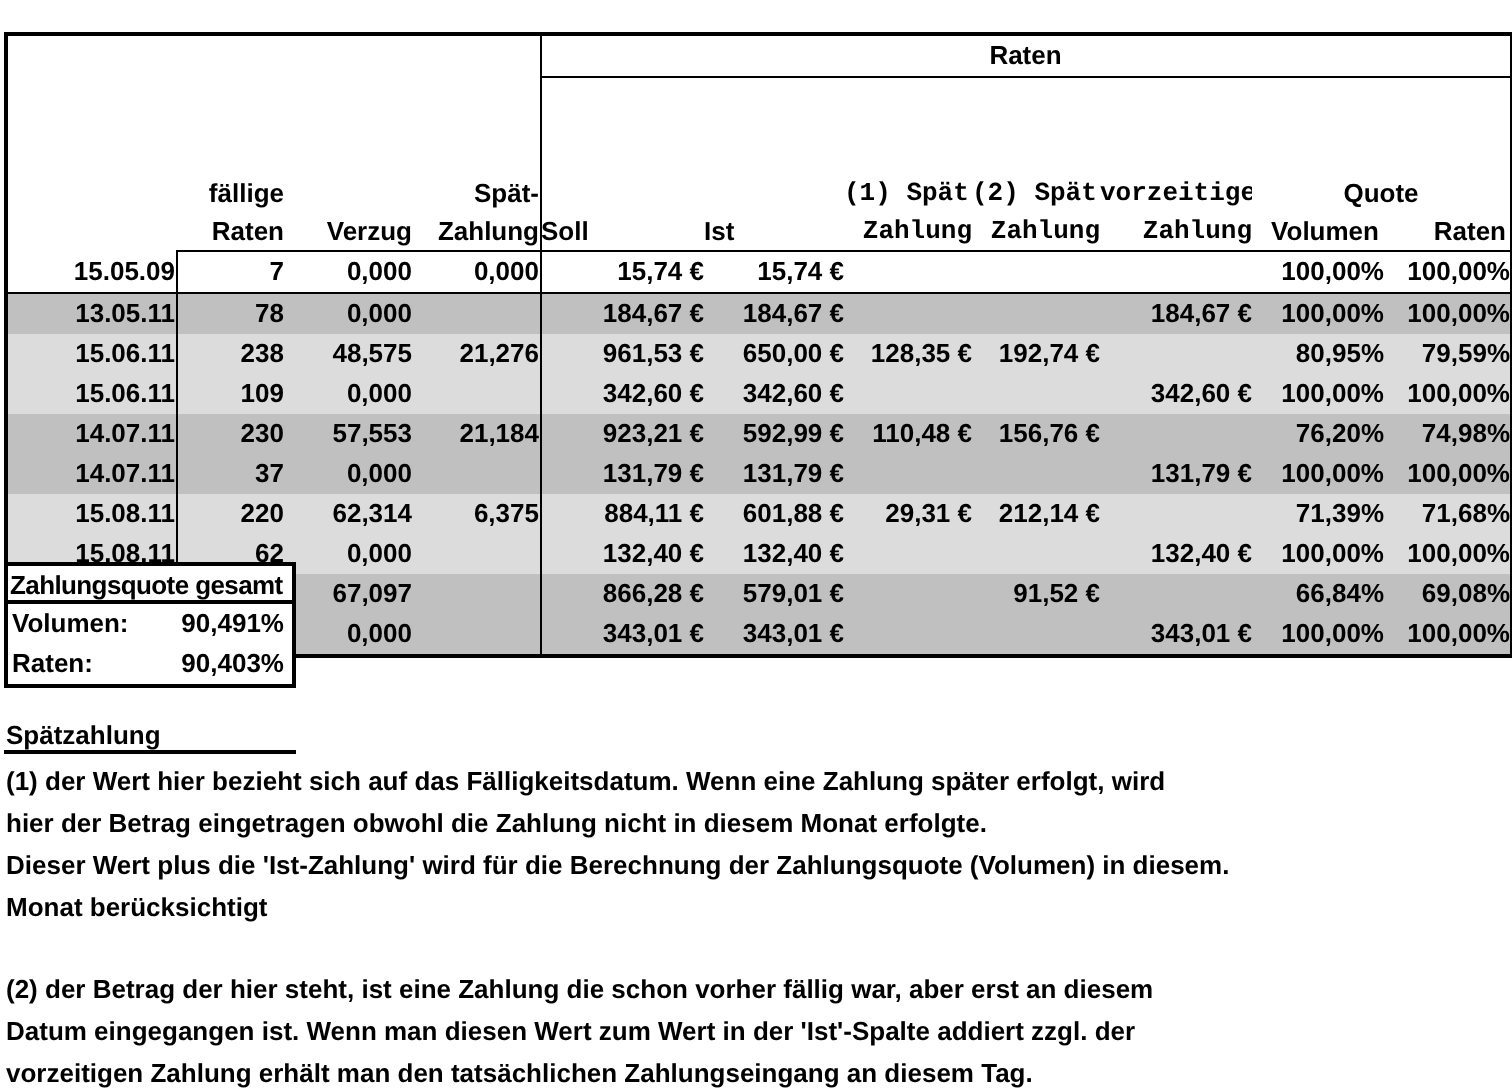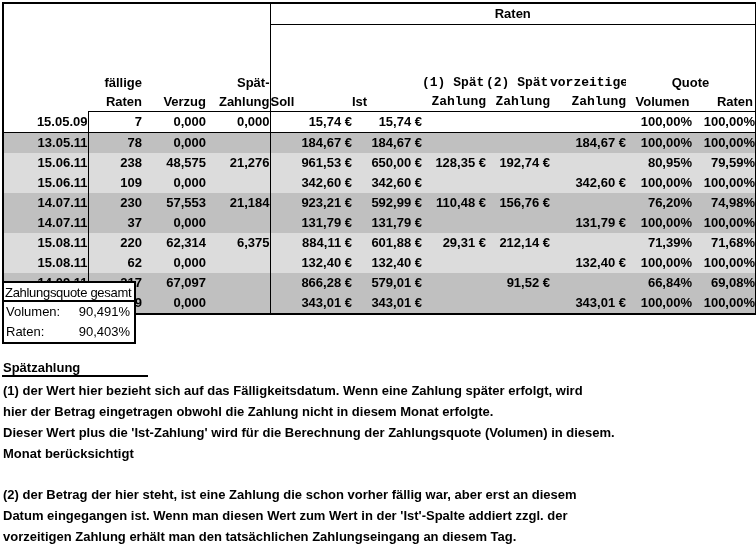--- a/index.html
+++ b/index.html
@@ -6,21 +6,21 @@
     --border:#000000; --text:#000000; --bg:#ffffff;
     --row-dark:#c0c0c0; --row-light:#dcdcdc; --row-white:#ffffff;
   }
   *{box-sizing:border-box;margin:0;padding:0;}
   html,body{background:var(--bg);}
   body{width:756px;height:544px;position:relative;overflow:hidden;
        font-family:"Liberation Sans",sans-serif;color:var(--text);}
   .screen{position:absolute;inset:0;background:var(--bg);}
 
   
-  table.main{position:absolute;left:2px;top:2px;width:752px;
+  table.main{position:absolute;left:2px;top:16px;width:752px;
     border-collapse:collapse;table-layout:fixed;
     border:2px solid var(--border);background:var(--row-white);padding-left:12px;}
   table.main td{font-weight:bold;font-size:13px;height:20px;line-height:20px;
     white-space:nowrap;overflow:hidden;padding:0;}
   
   td.ha-left{height:19px;}
   td.ha-raten{height:19px;text-align:center;border-left:1px solid var(--border);
     border-bottom:1px solid var(--border);}
   
   td.hb{height:40px;vertical-align:bottom;}
@@ -45,23 +45,23 @@
   td.cs{text-align:right;padding-right:3px;}
   td.cso{text-align:right;padding-right:8px;border-left:1px solid var(--border);}
   td.cis{text-align:right;padding-right:7px;}
   td.c1{text-align:right;padding-right:4px;}
   td.c2{text-align:right;padding-right:3px;}
   td.cvz{text-align:right;padding-right:3px;}
   td.cvol{text-align:right;padding-right:2px;}
   td.crat{text-align:right;padding-right:2px;}
 
   
-  .qbox{position:absolute;left:2px;top:281px;width:134px;
+  .qbox{position:absolute;left:2px;top:281px;width:146px;
     border:2px solid var(--border);background:var(--row-white);
-    font-weight:normal;font-size:13px;}
+    font-weight:bold;font-size:13px;}
   .qbox-title{border-bottom:2px solid var(--border);height:19px;line-height:19px;
     padding:0 1px;white-space:nowrap;overflow:hidden;letter-spacing:-0.3px;}
   .qbox-row{display:flex;justify-content:space-between;height:20px;line-height:20px;
     padding:0 4px 0 2px;}
 
   
   .spaet-heading{position:absolute;left:2px;top:360px;width:146px;height:17px;
     line-height:15px;font-weight:bold;font-size:13px;
     border-bottom:2px solid var(--border);padding-left:1px;}
   .para{position:absolute;left:3px;font-weight:bold;font-size:13px;line-height:21px;

